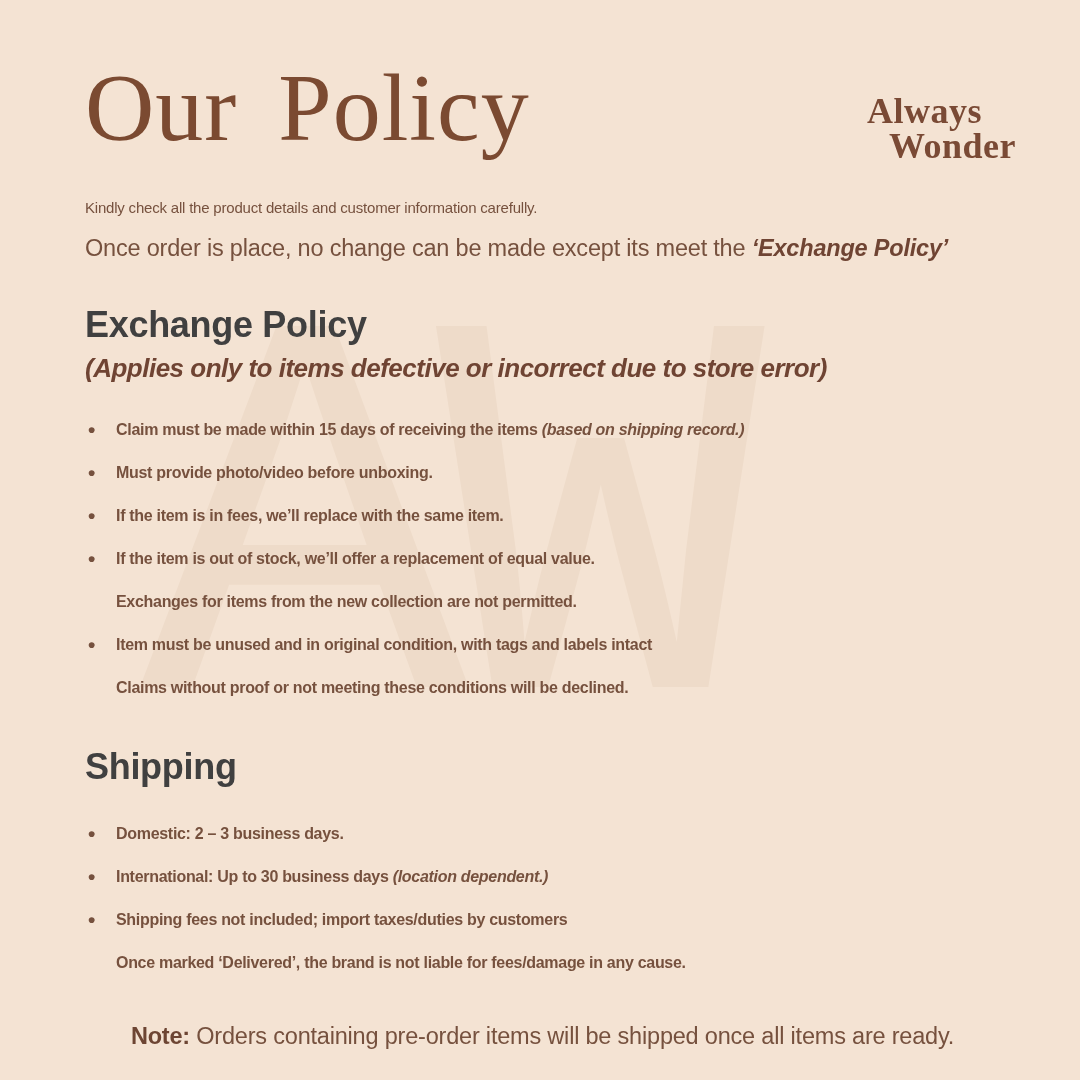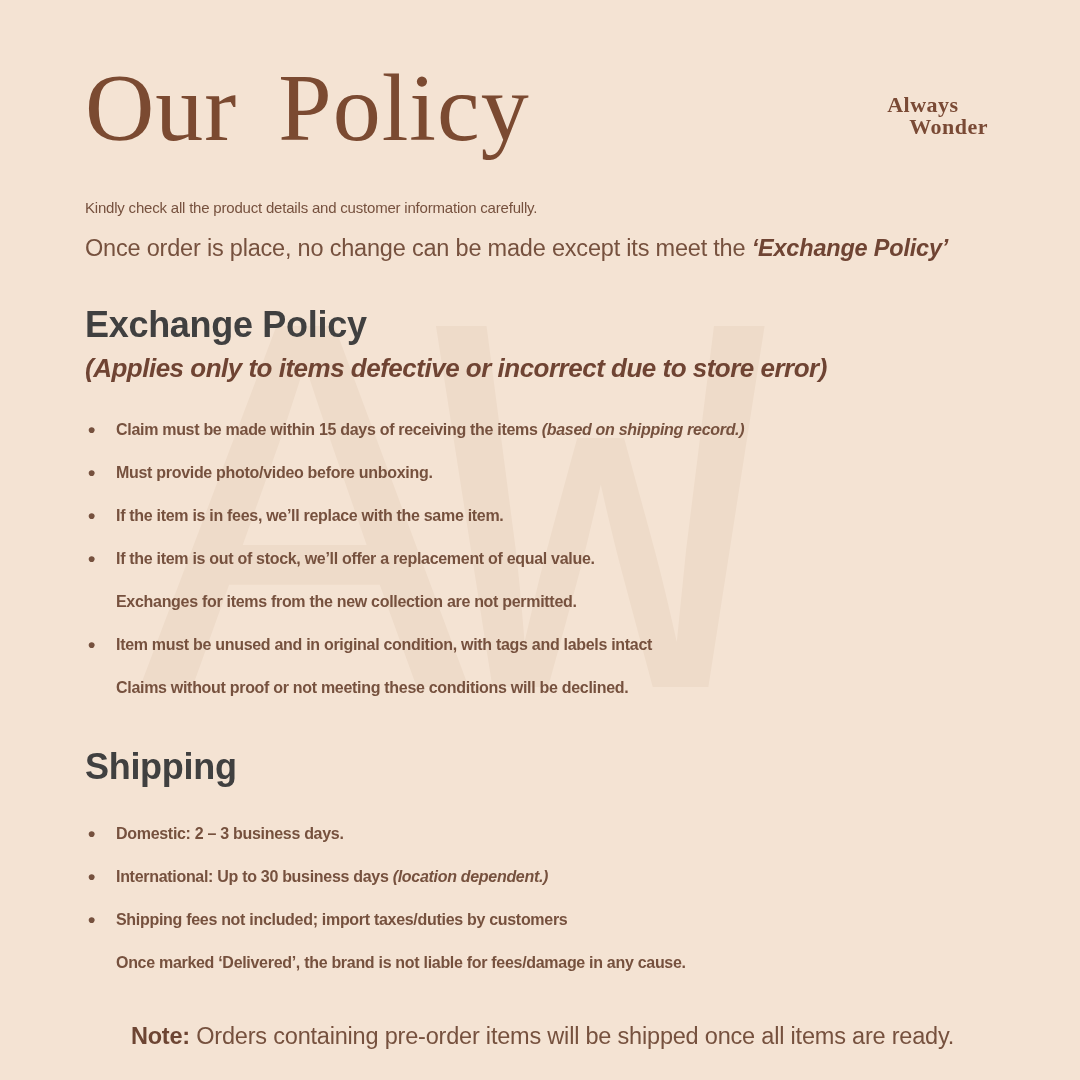--- a/index.html
+++ b/index.html
@@ -42,24 +42,24 @@
     font-weight: normal;
     font-size: 96px;
     line-height: 1.05;
     letter-spacing: 1px;
     word-spacing: 16px;
     color: #7b4a31;
   }
   .logo {
     position: absolute;
     top: 94px;
-    right: 92px;
+    right: 64px;
     font-family: "Liberation Serif", serif;
     font-weight: bold;
-    font-size: 22px;
+    font-size: 36px;
     line-height: 0.98;
     letter-spacing: 0.5px;
     color: #7a4a35;
     text-align: left;
   }
   .logo .line2 { margin-left: 22px; }
 
   .intro1 {
     margin: 40px 0 0 0;
     font-size: 15px;

